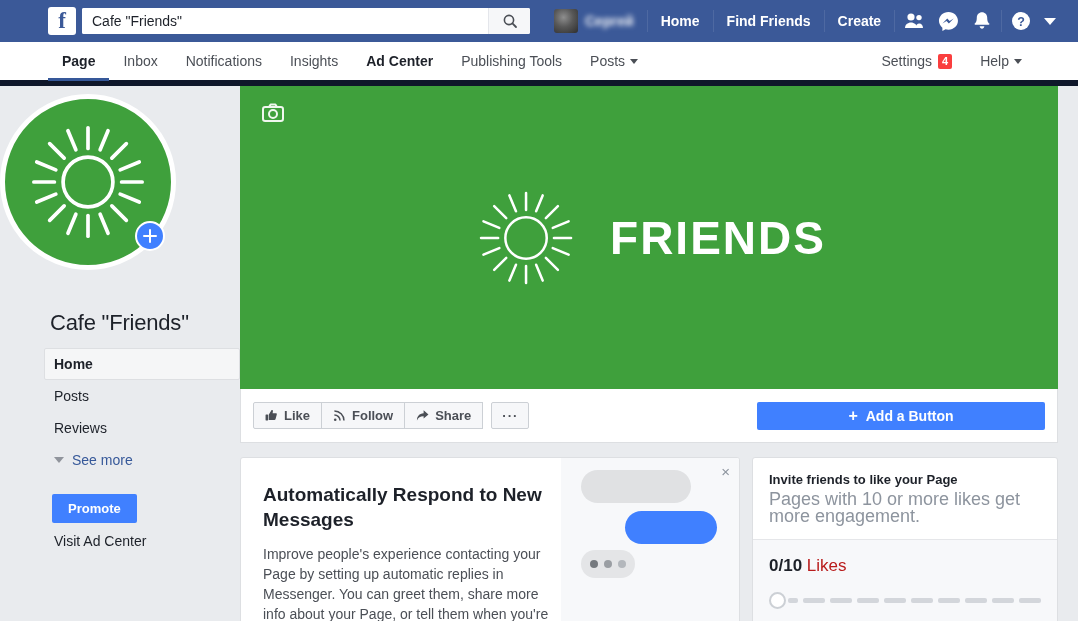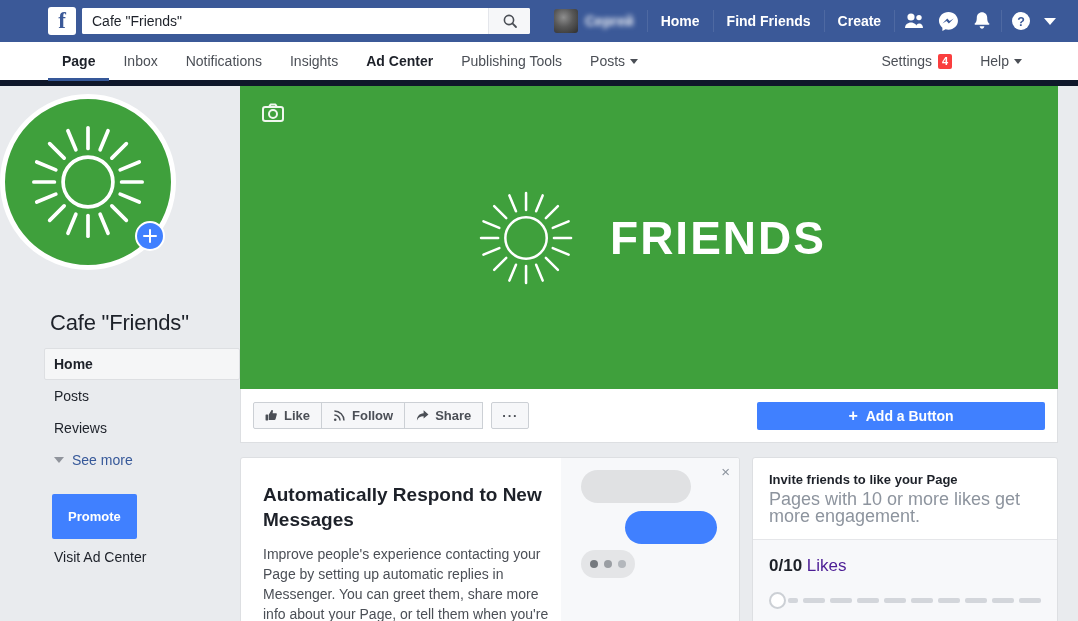--- a/index.html
+++ b/index.html
@@ -153,21 +153,21 @@
   .see-more {
     display: flex; align-items: center; gap: 8px; padding: 8px 10px;
     cursor: pointer; font-size: 14px; color: #365899;
   }
   .tri-down {
     width: 0; height: 0; border-left: 5px solid transparent;
     border-right: 5px solid transparent; border-top: 6px solid #90949c;
   }
   .promote-btn {
     background: #4080ff; color: #fff; font-size: 13px; font-weight: bold;
-    border: 0; border-radius: 2px; padding: 15px 16px; cursor: pointer;
+    border: 0; border-radius: 2px; padding: 7px 16px; cursor: pointer;
     margin: 18px 0 0 8px; font-family: "Liberation Sans", sans-serif;
   }
   .visit-ad {
     font-size: 14px; color: #1d2129; padding: 10px 10px 0 10px; cursor: pointer;
   }
 
   
   .action-row {
     background: #fff; border: 1px solid #dddfe2; border-top: 0;
     height: 54px; display: flex; align-items: center;
@@ -221,21 +221,21 @@
     cursor: pointer; line-height: 1; font-family: "Liberation Sans", sans-serif;
   }
 
   .card-invite { width: 306px; }
   .invite-head { padding: 14px 16px 14px 16px; border-bottom: 1px solid #e5e6e9; }
   .invite-title { font-size: 13px; font-weight: bold; color: #1d2129; margin-bottom: 4px; }
   .invite-sub { font-size: 18px; color: #8d949e; line-height: 17px; }
   .invite-body { padding: 16px 16px 18px 16px; background: #f7f8fa; }
   .likes-line { font-size: 17px; color: #1d2129; margin-bottom: 16px; }
   .likes-line b { font-weight: bold; }
-  .likes-line span.lbl { color: #4c1d95; }
+  .likes-line span.lbl { color: #b91c1c; }
   .prog { display: flex; align-items: center; }
   .prog-knob {
     width: 17px; height: 17px; border-radius: 50%; background: #fff;
     border: 2px solid #ccd0d5; flex: none;
   }
   .prog-stub { width: 10px; height: 5px; background: #d3d6db; border-radius: 2px; margin-left: 2px; }
   .prog-seg { height: 5px; background: #d3d6db; border-radius: 2px; flex: 1; margin-left: 5px; }
 
   svg { display: block; }
 </style>

